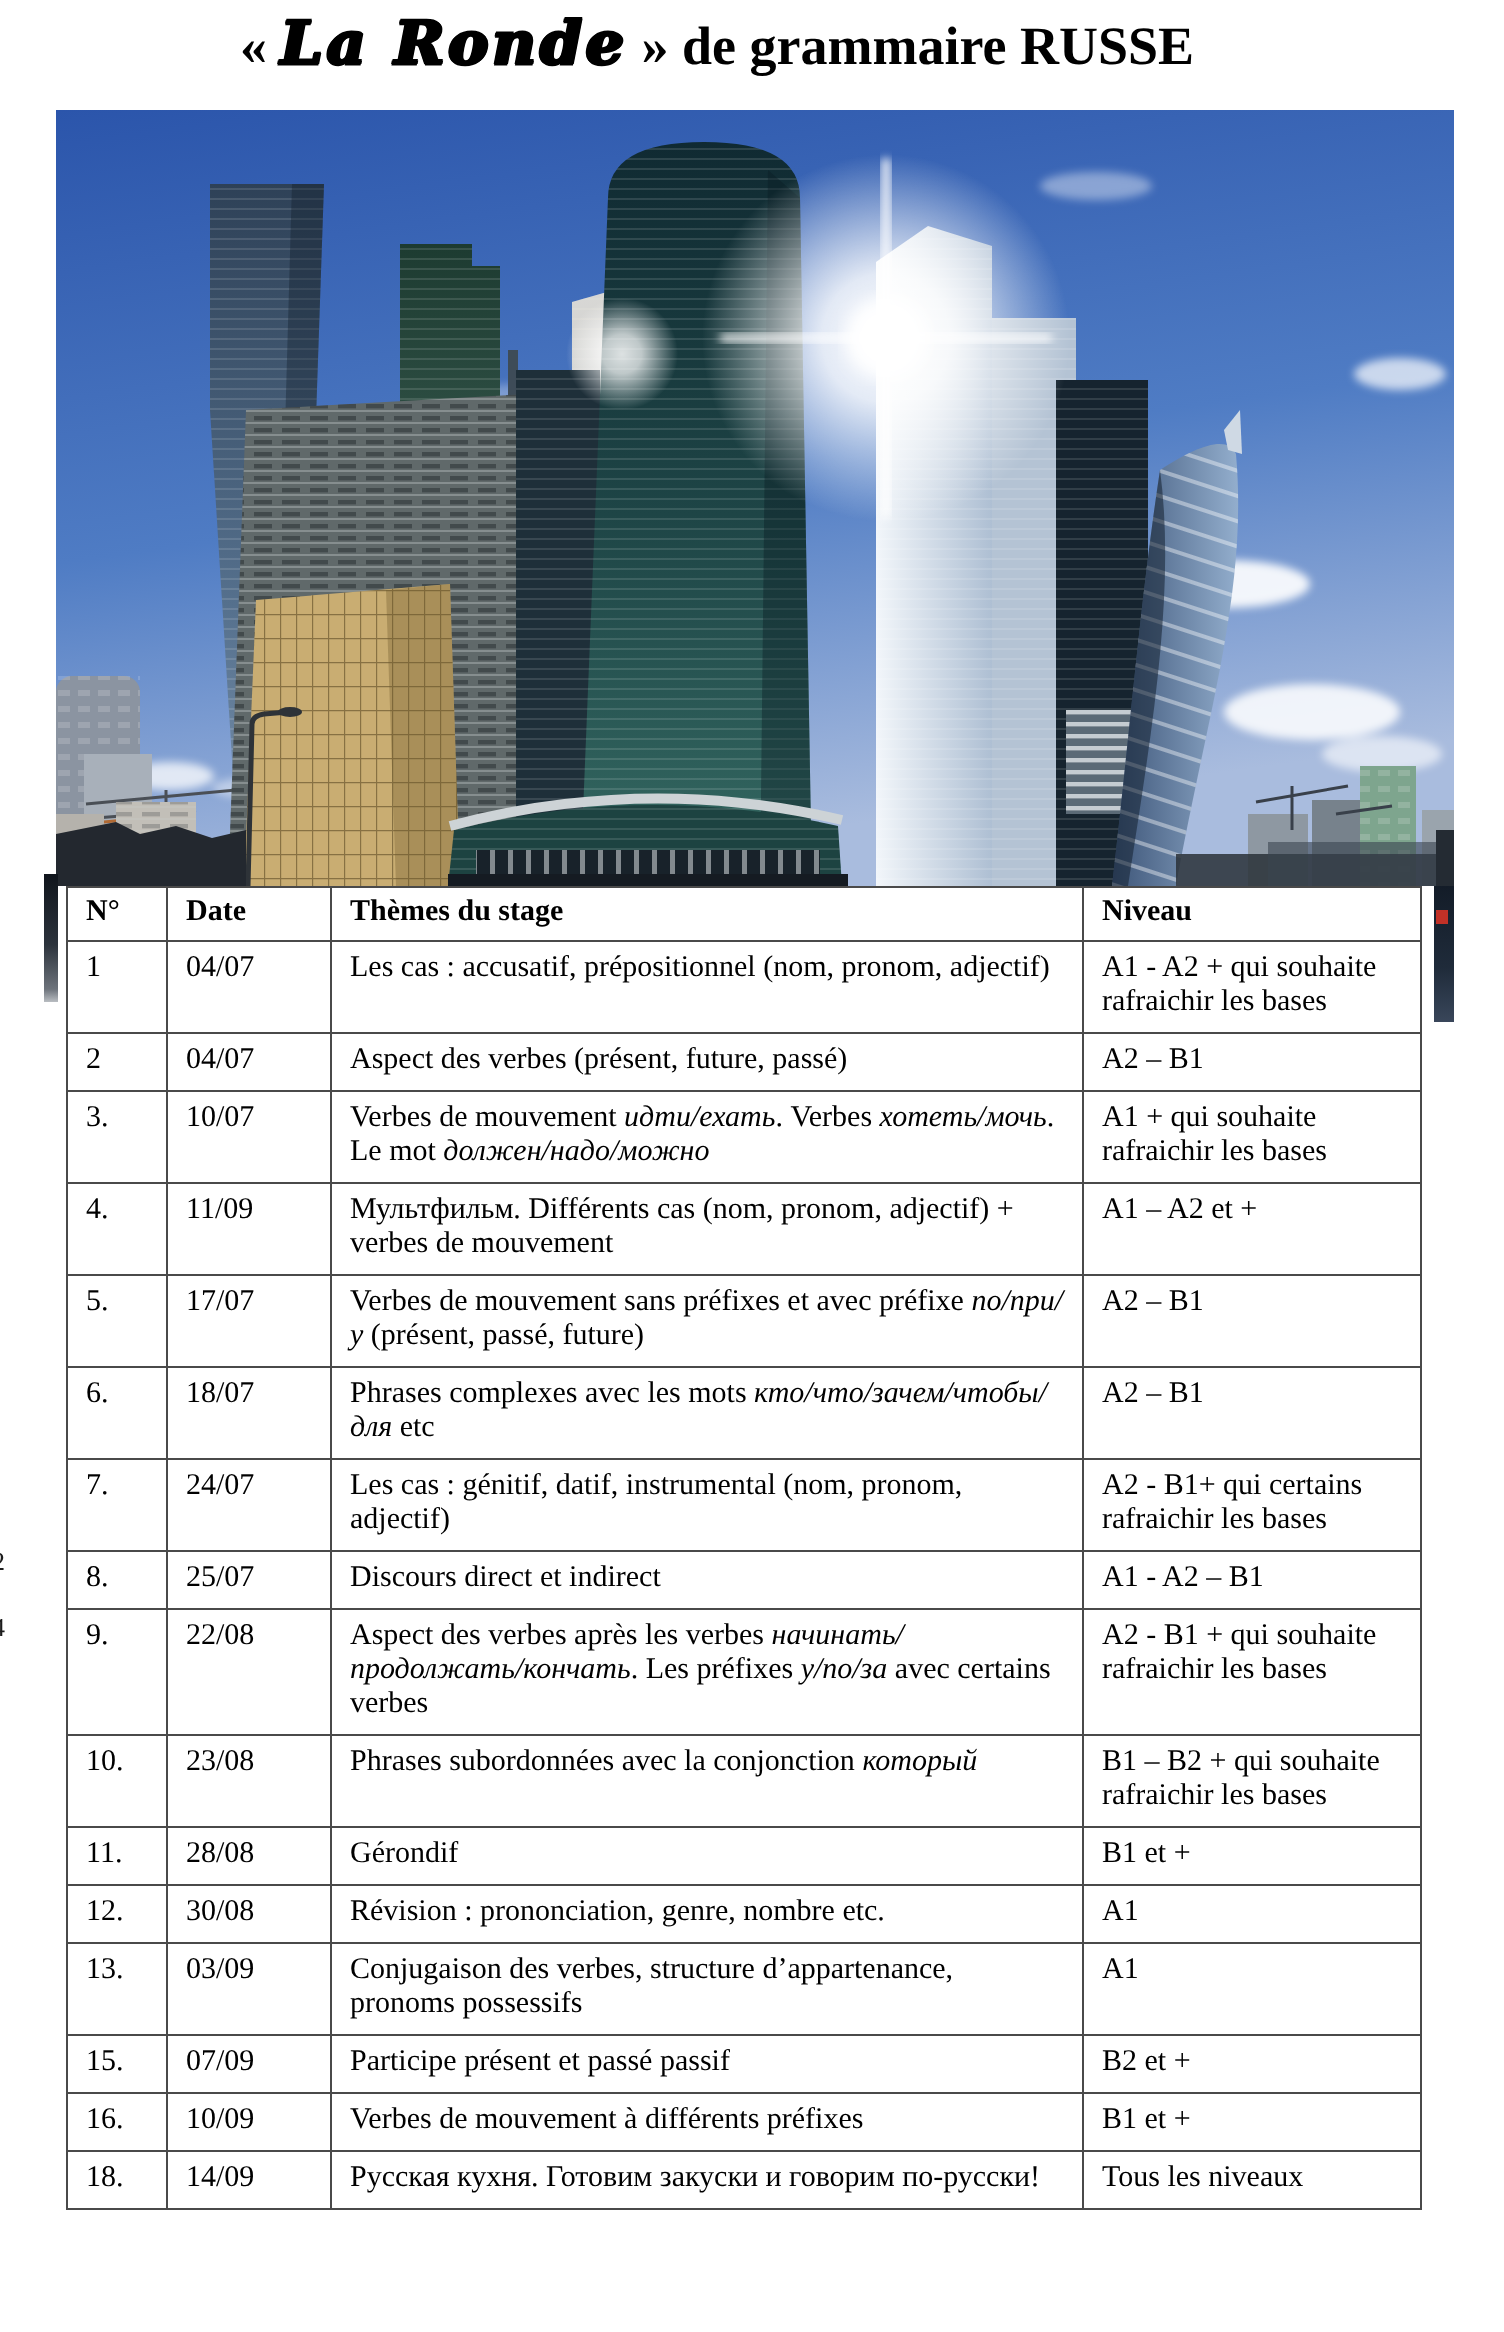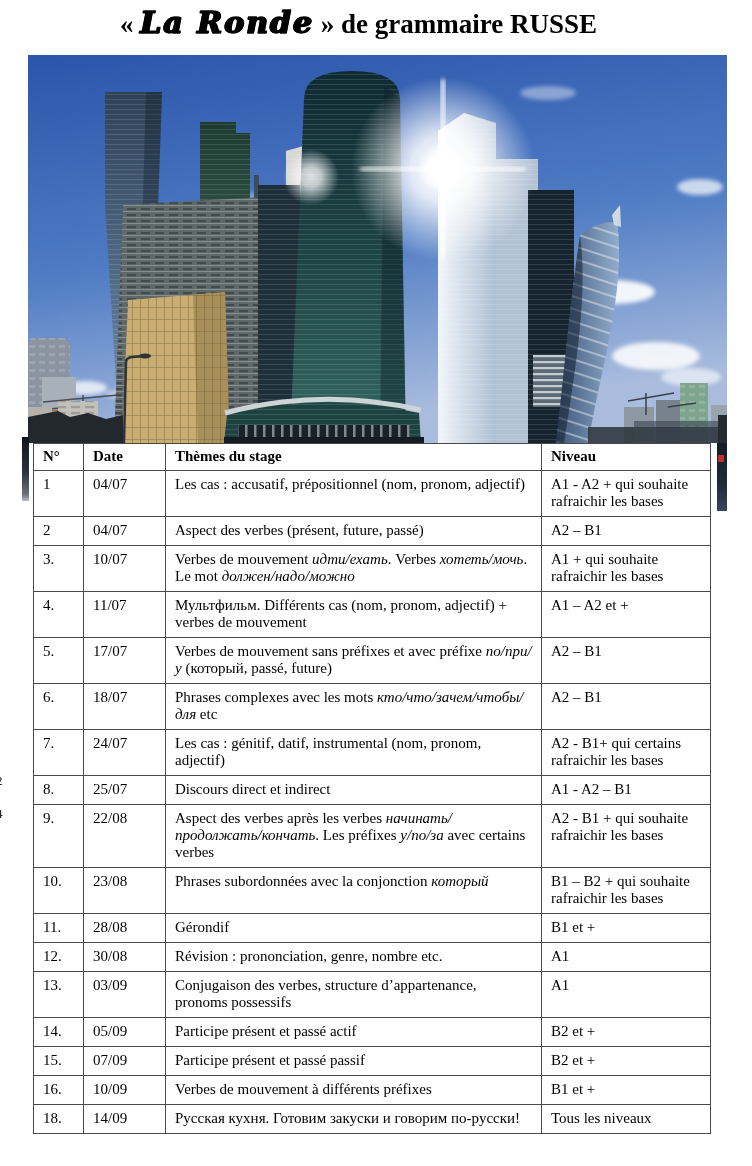--- a/index.html
+++ b/index.html
@@ -290,28 +290,28 @@
         <td>A2 – B1</td>
       </tr>
       <tr>
         <td>3.</td>
         <td>10/07</td>
         <td><span>Verbes de mouvement </span><i>идти/ехать</i><span>. Verbes </span><i>хотеть/мочь</i><span>. Le mot </span><i>должен/надо/можно</i></td>
         <td>A1 + qui souhaite rafraichir les bases</td>
       </tr>
       <tr>
         <td>4.</td>
-        <td>11/07</td>
+        <td>11/09</td>
         <td><span>Мультфильм. Différents cas (nom, pronom, adjectif) + verbes de mouvement</span></td>
         <td>A1 – A2 et +</td>
       </tr>
       <tr>
         <td>5.</td>
         <td>17/07</td>
-        <td><span>Verbes de mouvement sans préfixes et avec préfixe </span><i>по/при/у</i><span> (который, passé, future)</span></td>
+        <td><span>Verbes de mouvement sans préfixes et avec préfixe </span><i>по/при/у</i><span> (présent, passé, future)</span></td>
         <td>A2 – B1</td>
       </tr>
       <tr>
         <td>6.</td>
         <td>18/07</td>
         <td><span>Phrases complexes avec les mots </span><i>кто/что/зачем/чтобы/для</i><span> etc</span></td>
         <td>A2 – B1</td>
       </tr>
       <tr>
         <td>7.</td>
@@ -349,26 +349,20 @@
         <td><span>Révision : prononciation, genre, nombre etc.</span></td>
         <td>A1</td>
       </tr>
       <tr>
         <td>13.</td>
         <td>03/09</td>
         <td><span>Conjugaison des verbes, structure d’appartenance, pronoms possessifs</span></td>
         <td>A1</td>
       </tr>
       <tr>
-        <td>14.</td>
-        <td>05/09</td>
-        <td><span>Participe présent et passé actif</span></td>
-        <td>B2 et +</td>
-      </tr>
-      <tr>
         <td>15.</td>
         <td>07/09</td>
         <td><span>Participe présent et passé passif</span></td>
         <td>B2 et +</td>
       </tr>
       <tr>
         <td>16.</td>
         <td>10/09</td>
         <td><span>Verbes de mouvement à différents préfixes</span></td>
         <td>B1 et +</td>

